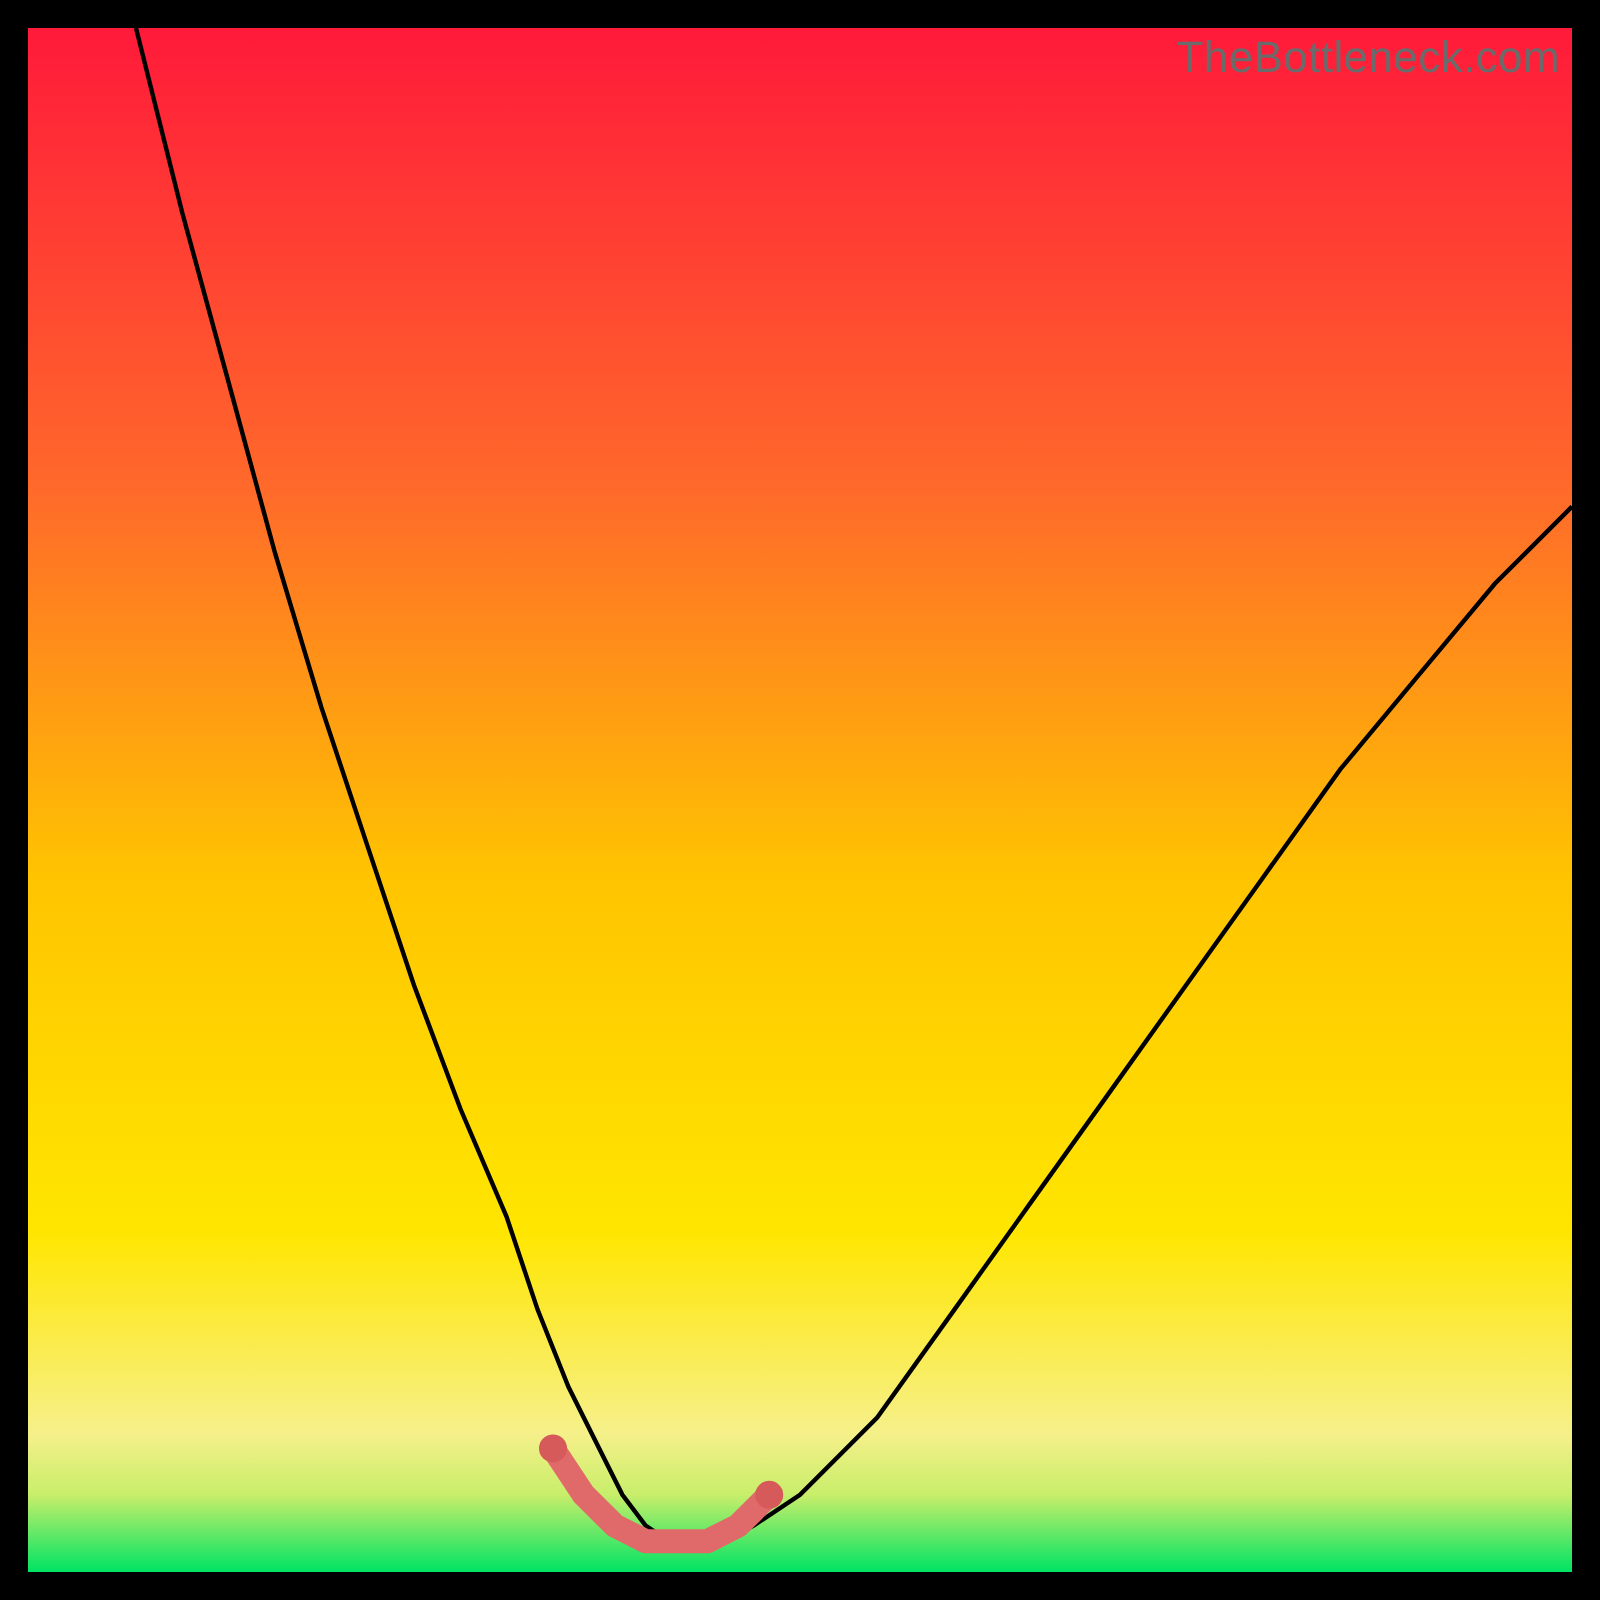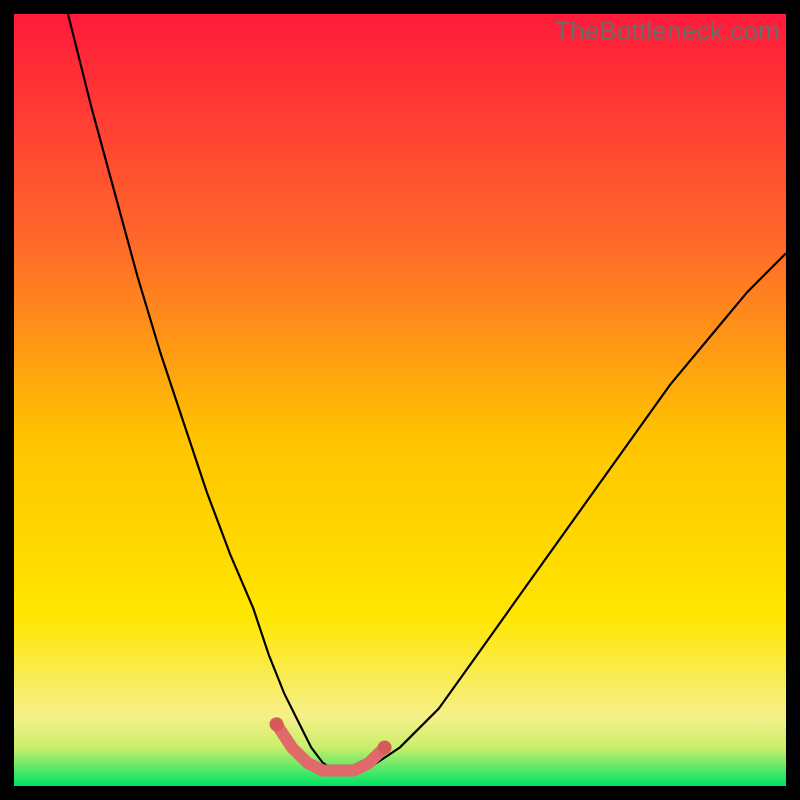--- a/index.html
+++ b/index.html
@@ -25,21 +25,21 @@
     top: 14px;
     width: 772px;
     height: 772px;
     overflow: hidden;
   }
   .watermark {
     position: absolute;
     top: 16px;
     right: 20px;
     color: #6b6b6b;
-    font-size: 26px;
+    font-size: 22px;
     font-weight: 500;
     letter-spacing: 0.2px;
     z-index: 10;
     user-select: none;
   }
   svg { display: block; }
 </style>
 </head>
 <body>
 

